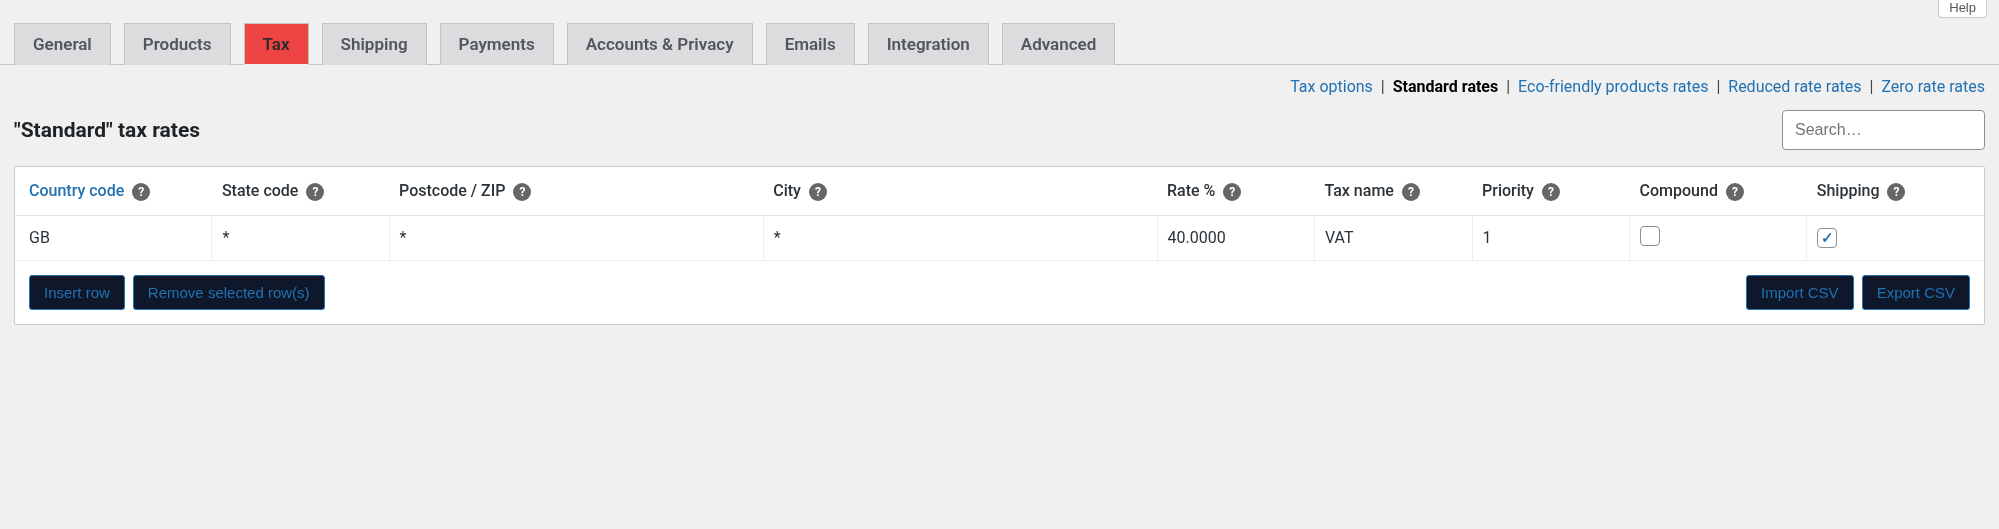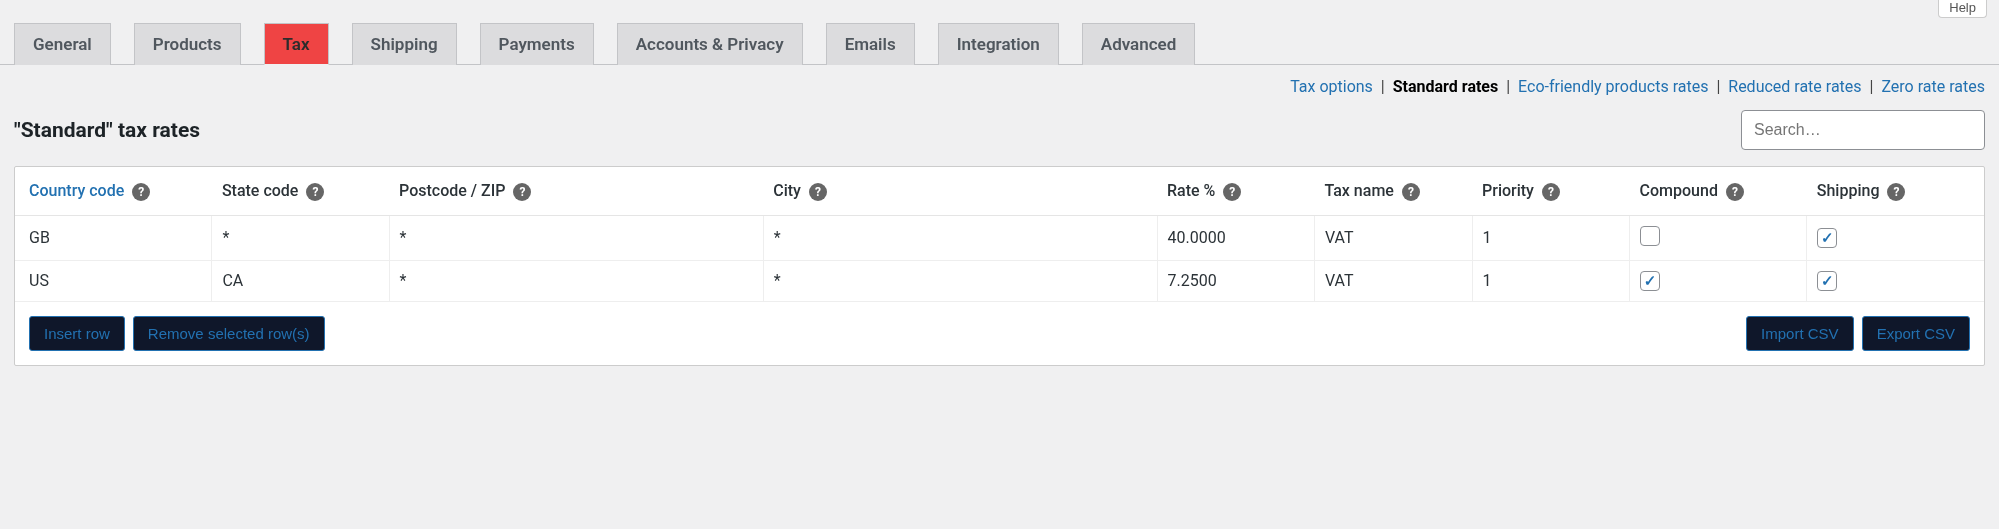--- a/index.html
+++ b/index.html
@@ -25,21 +25,21 @@
       border-top: none;
       border-radius: 0 0 4px 4px;
       padding: 2px 10px;
       font-size: 13px;
       color: #555;
       cursor: pointer;
       margin-top: -2px;
     }
     .tabs {
       display: flex;
-      gap: 23px;
+      gap: 13px;
       padding: 0 14px;
       border-bottom: 1px solid #c3c4c7;
     }
     .tab {
       background: #dcdcde;
       border: 1px solid #c3c4c7;
       border-bottom: none;
       padding: 10px 18px;
       font-size: 17px;
       font-weight: 600;
@@ -75,21 +75,21 @@
       justify-content: space-between;
       align-items: center;
       padding: 2px 14px 16px;
     }
     .page-title {
       font-size: 21px;
       font-weight: 700;
       color: #1d2327;
     }
     .search-input {
-      width: 244px;
+      width: 203px;
       padding: 10px 12px;
       font-size: 16px;
       border: 1px solid #8c8f94;
       border-radius: 4px;
       background: #fff;
       color: #3c3c3c;
       margin-left: 37px;
     }
     .table-wrap {
       margin: 0 14px 20px;
@@ -253,31 +253,20 @@
     <tbody id="rows-container">
         <tr>
           <td>GB</td>
           <td>*</td>
           <td>*</td>
           <td>*</td>
           <td>40.0000</td>
           <td>VAT</td>
           <td>1</td>
           <td><span class="chk"></span></td>
-          <td><span class="chk checked"></span></td>
-        </tr>
-        <tr>
-          <td>US</td>
-          <td>CA</td>
-          <td>*</td>
-          <td>*</td>
-          <td>7.2500</td>
-          <td>VAT</td>
-          <td>1</td>
-          <td><span class="chk checked"></span></td>
           <td><span class="chk checked"></span></td>
         </tr>
       </tbody>
   </table>
   <div class="footer">
     <div class="left">
       <button class="btn">Insert row</button>
       <button class="btn">Remove selected row(s)</button>
     </div>
     <div class="right">

